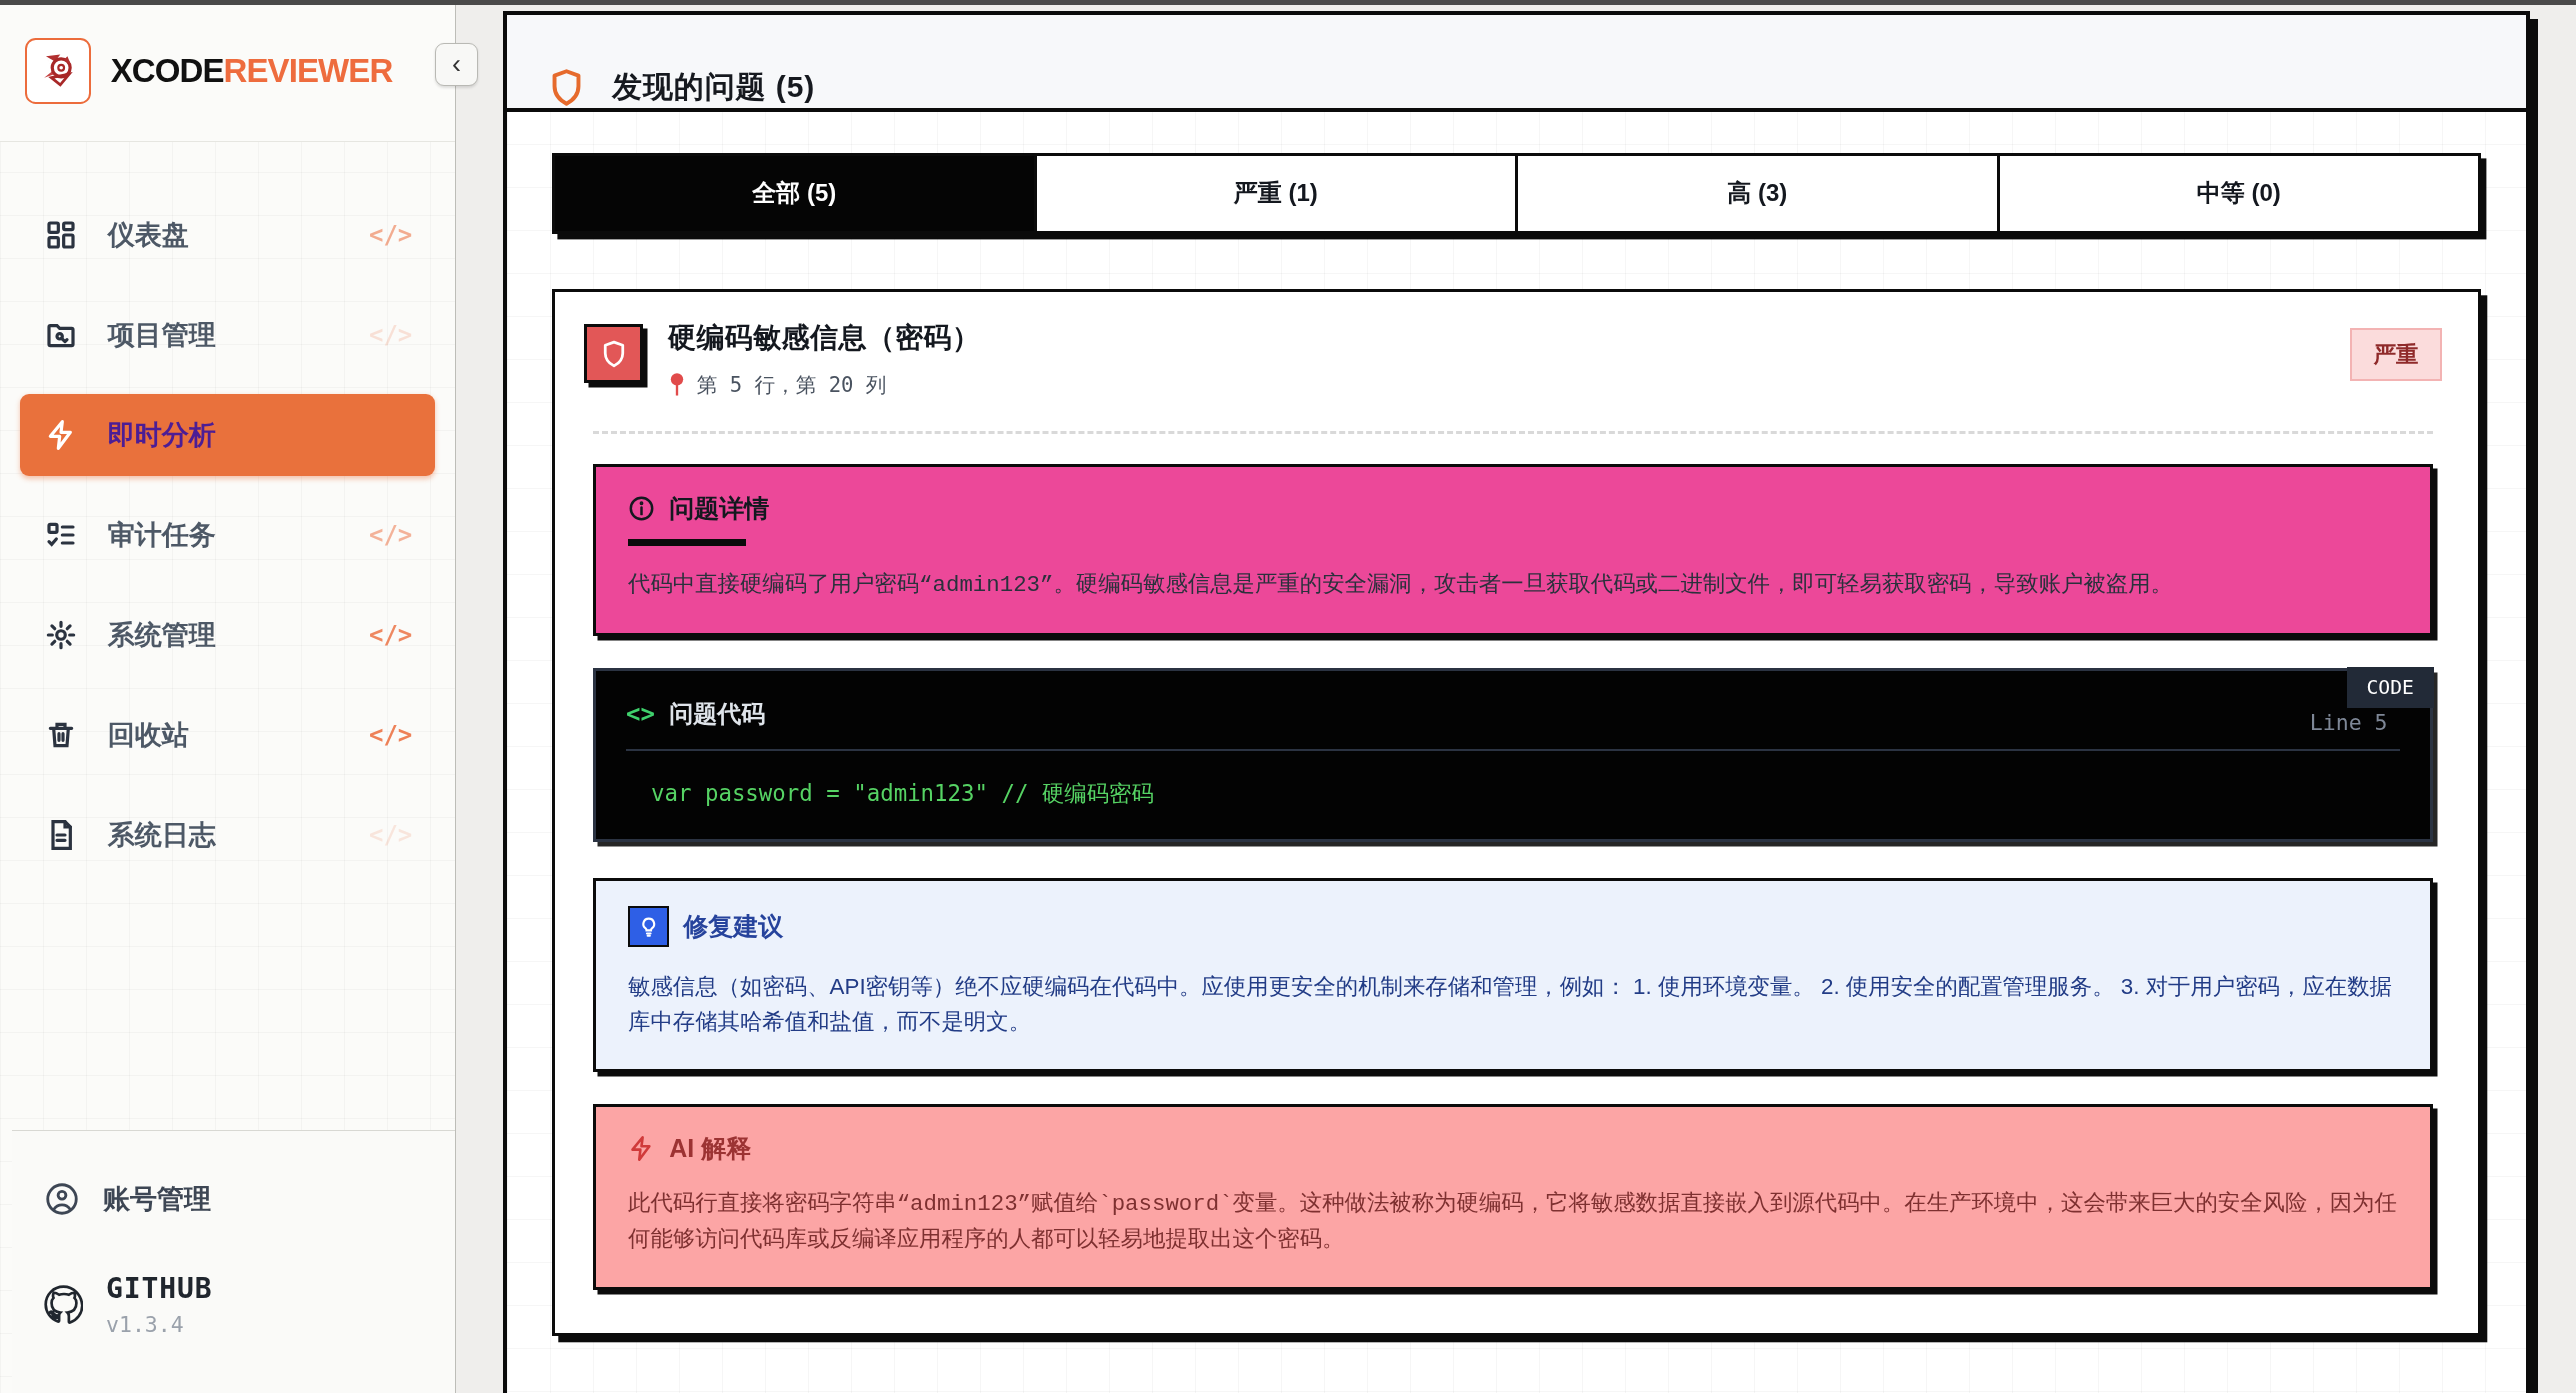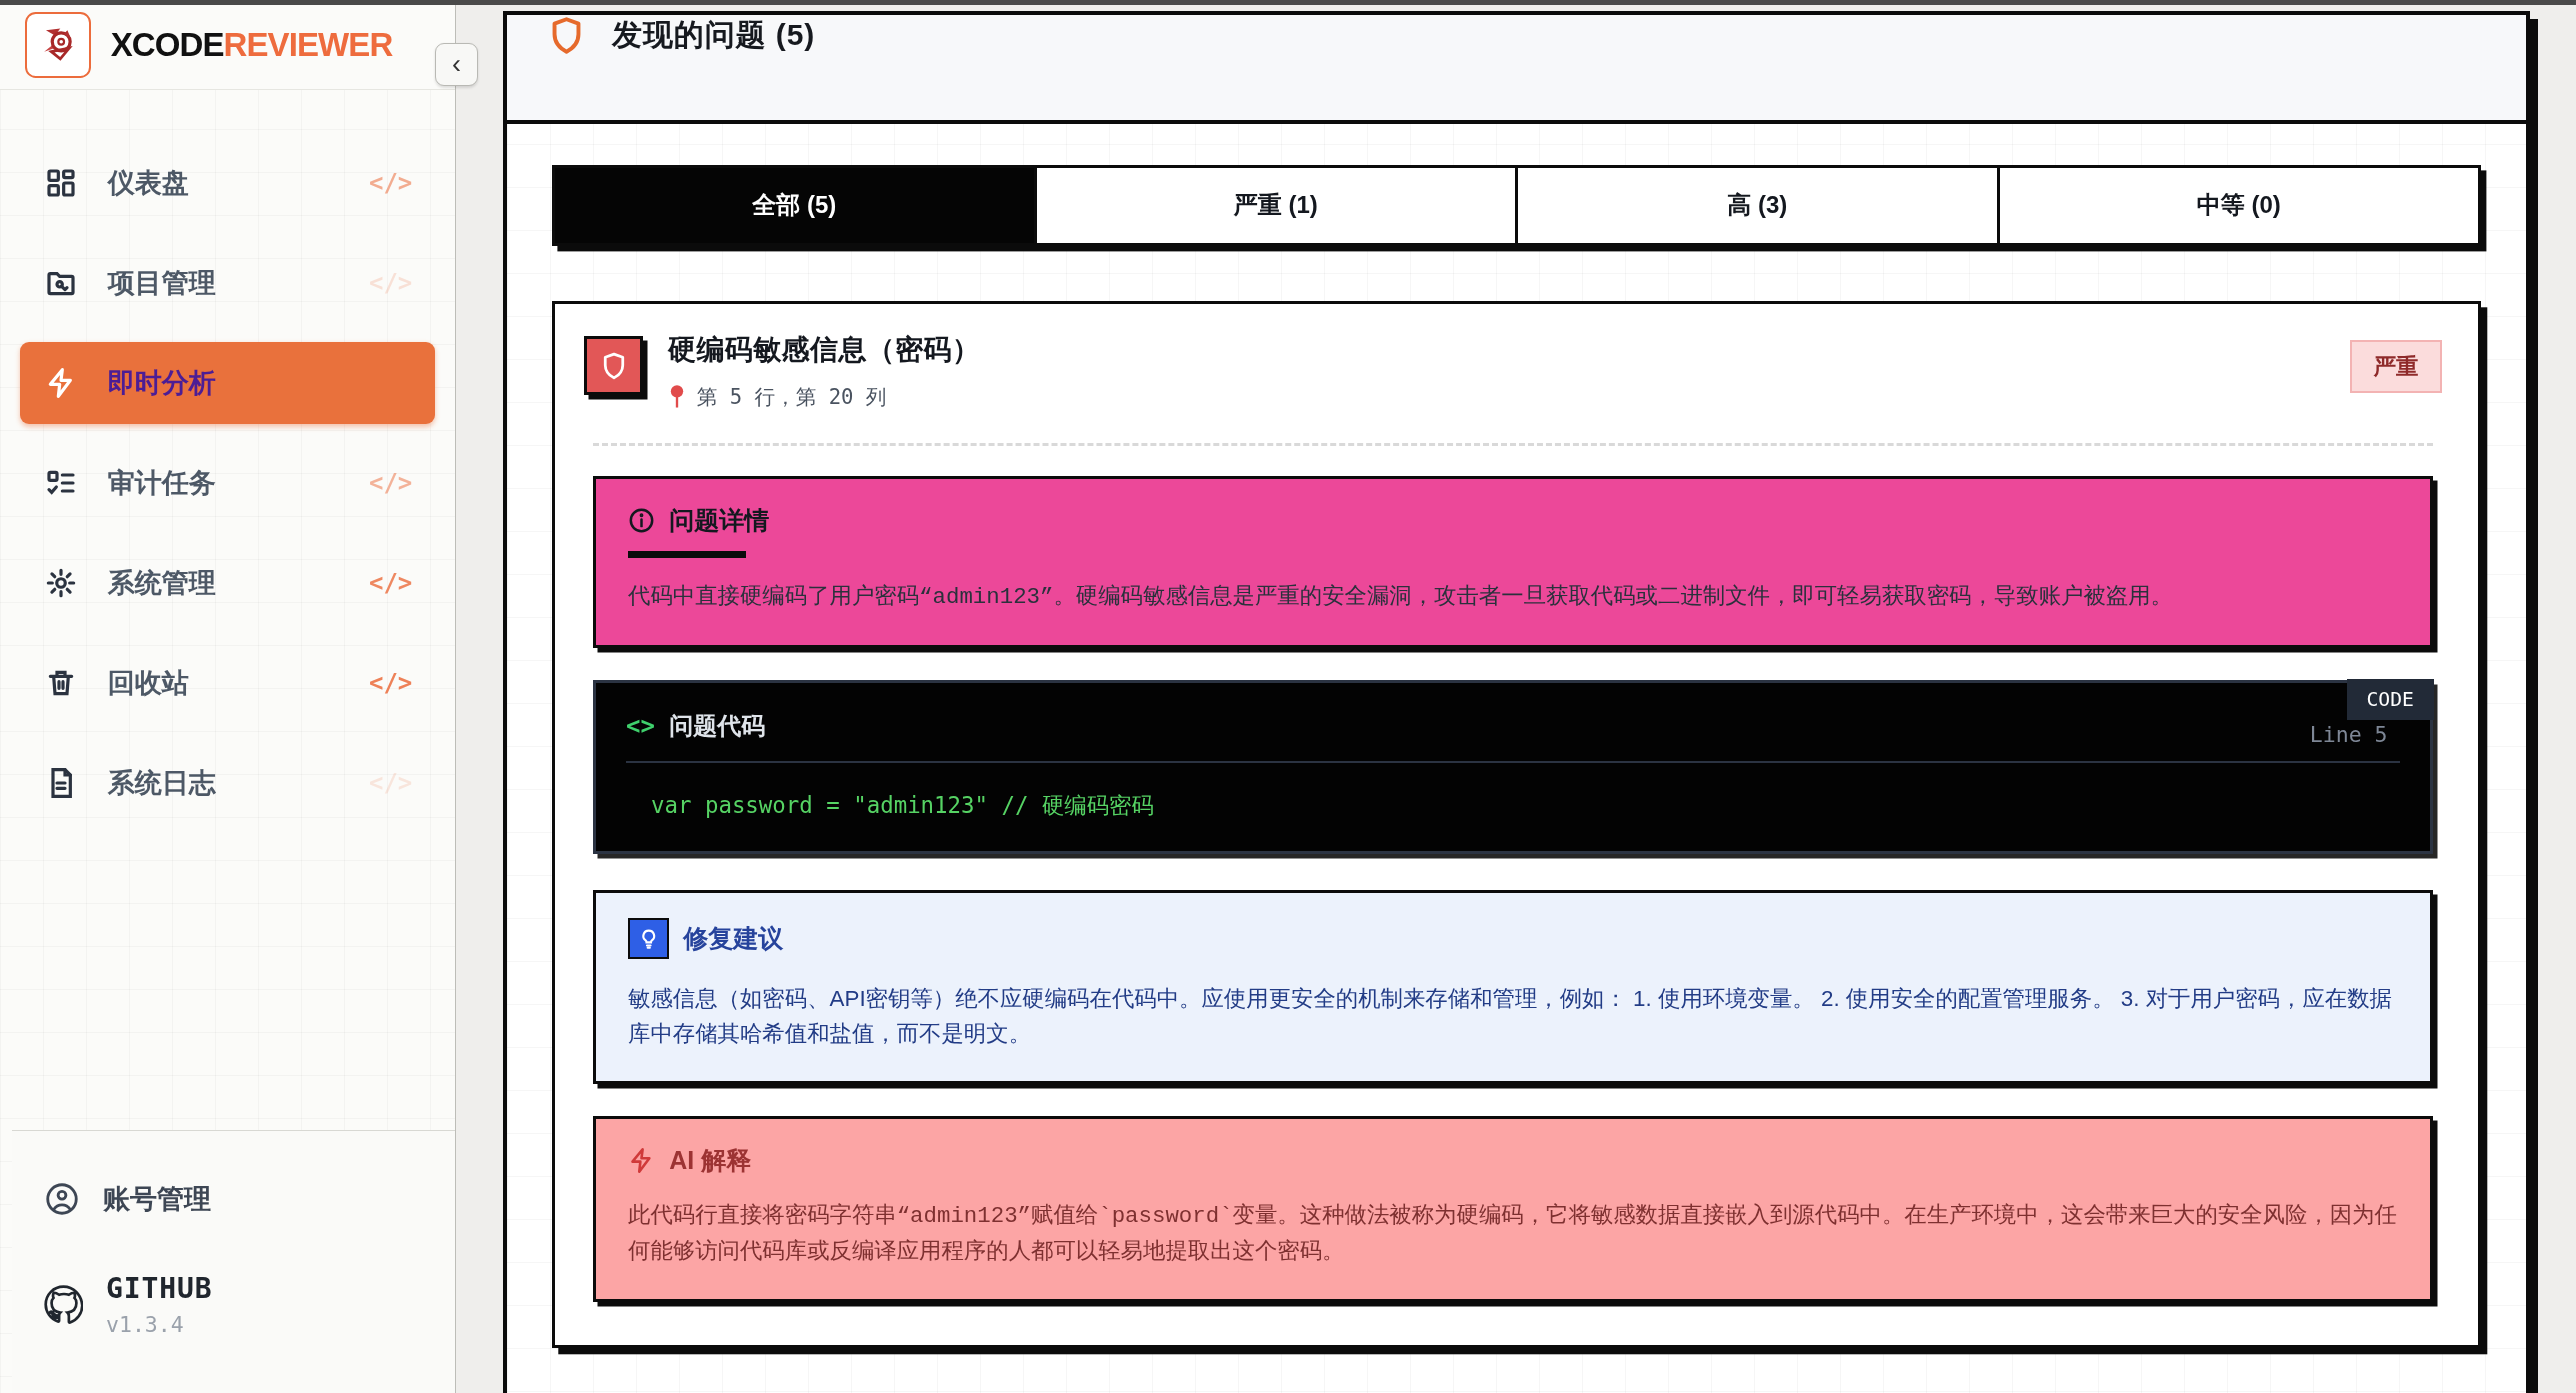--- a/index.html
+++ b/index.html
@@ -14,21 +14,21 @@
   .top-strip { position:absolute; top:0; left:0; width:100%; height:5.4px; background:#4a4a4a; z-index:40; }
 
   
   .sidebar {
     position:absolute; left:0; top:0; width:456px; height:100%;
     background:#fbfbf9; border-right:1.8px solid #bdbdb8;
     background-image:linear-gradient(rgba(0,0,0,.03) 0.9px,transparent 0.9px),
                      linear-gradient(90deg,rgba(0,0,0,.03) 0.9px,transparent 0.9px);
     background-size:43px 43px; z-index:20;
   }
-  .logo-row { height:90px; display:flex; align-items:center; padding:0 25px; gap:19.7px;
+  .logo-row { height:142px; display:flex; align-items:center; padding:0 25px; gap:19.7px;
               border-bottom:1.8px solid #e6e6e1; background:#fbfbf9; }
   .logo-box { width:66px; height:66px; border:2.7px solid #ec6c3c; border-radius:10.7px;
               background:#fff; display:flex; align-items:center; justify-content:center; }
   .wordmark { font-size:33px; font-weight:800; letter-spacing:-0.9px; white-space:nowrap; }
   .wordmark .b1 { color:#111; } .wordmark .b2 { color:#ee6c3e; }
   .collapse-btn {
     position:absolute; left:435px; top:43px; width:43px; height:43px; z-index:50;
     background:#f8f8f6; border:1.8px solid #b9b9b4; border-radius:9px;
     display:flex; align-items:center; justify-content:center;
     font-size:27px; color:#333; box-shadow:0 1.8px 2.7px rgba(0,0,0,.12);
@@ -50,22 +50,22 @@
   .gh-version { font-size:21.5px; color:#9aa1ab; font-weight:400; font-family:"DejaVu Sans Mono",monospace; }
 
   
   .panel {
     position:absolute; left:503px; top:10.7px; width:2027px; height:1521px;
     background:#fff; border:4.5px solid #0b0b0b; box-shadow:8px 8px 0 #0b0b0b;
     background-image:linear-gradient(rgba(0,0,0,.035) 0.9px,transparent 0.9px),
                      linear-gradient(90deg,rgba(0,0,0,.035) 0.9px,transparent 0.9px);
     background-size:43px 43px;
   }
-  .panel-header { height:109px; background:#f7f8fa; border-bottom:4.5px solid #0b0b0b;
-                  display:flex; align-items:flex-start; padding:0 39px; gap:25px; }
+  .panel-header { height:97px; background:#f7f8fa; border-bottom:4.5px solid #0b0b0b;
+                  display:flex; align-items:flex-end; padding:0 39px; gap:25px; }
   .panel-title { font-size:30px; font-weight:800; color:#16191f; letter-spacing:0.9px; }
   .content { padding:41px 45px 0 45px; }
 
   
   .tabs { display:flex; border:3.6px solid #0b0b0b; box-shadow:5.4px 5.4px 0 #0b0b0b; background:#fff; height:81px; }
   .tab { flex:1 1 0; display:flex; align-items:center; justify-content:center;
          font-size:24px; font-weight:700; color:#14181f; background:#fff; border-right:3.6px solid #0b0b0b; }
   .tab:last-child { border-right:none; }
   .tab.active { background:#050505; color:#fff; }
 

